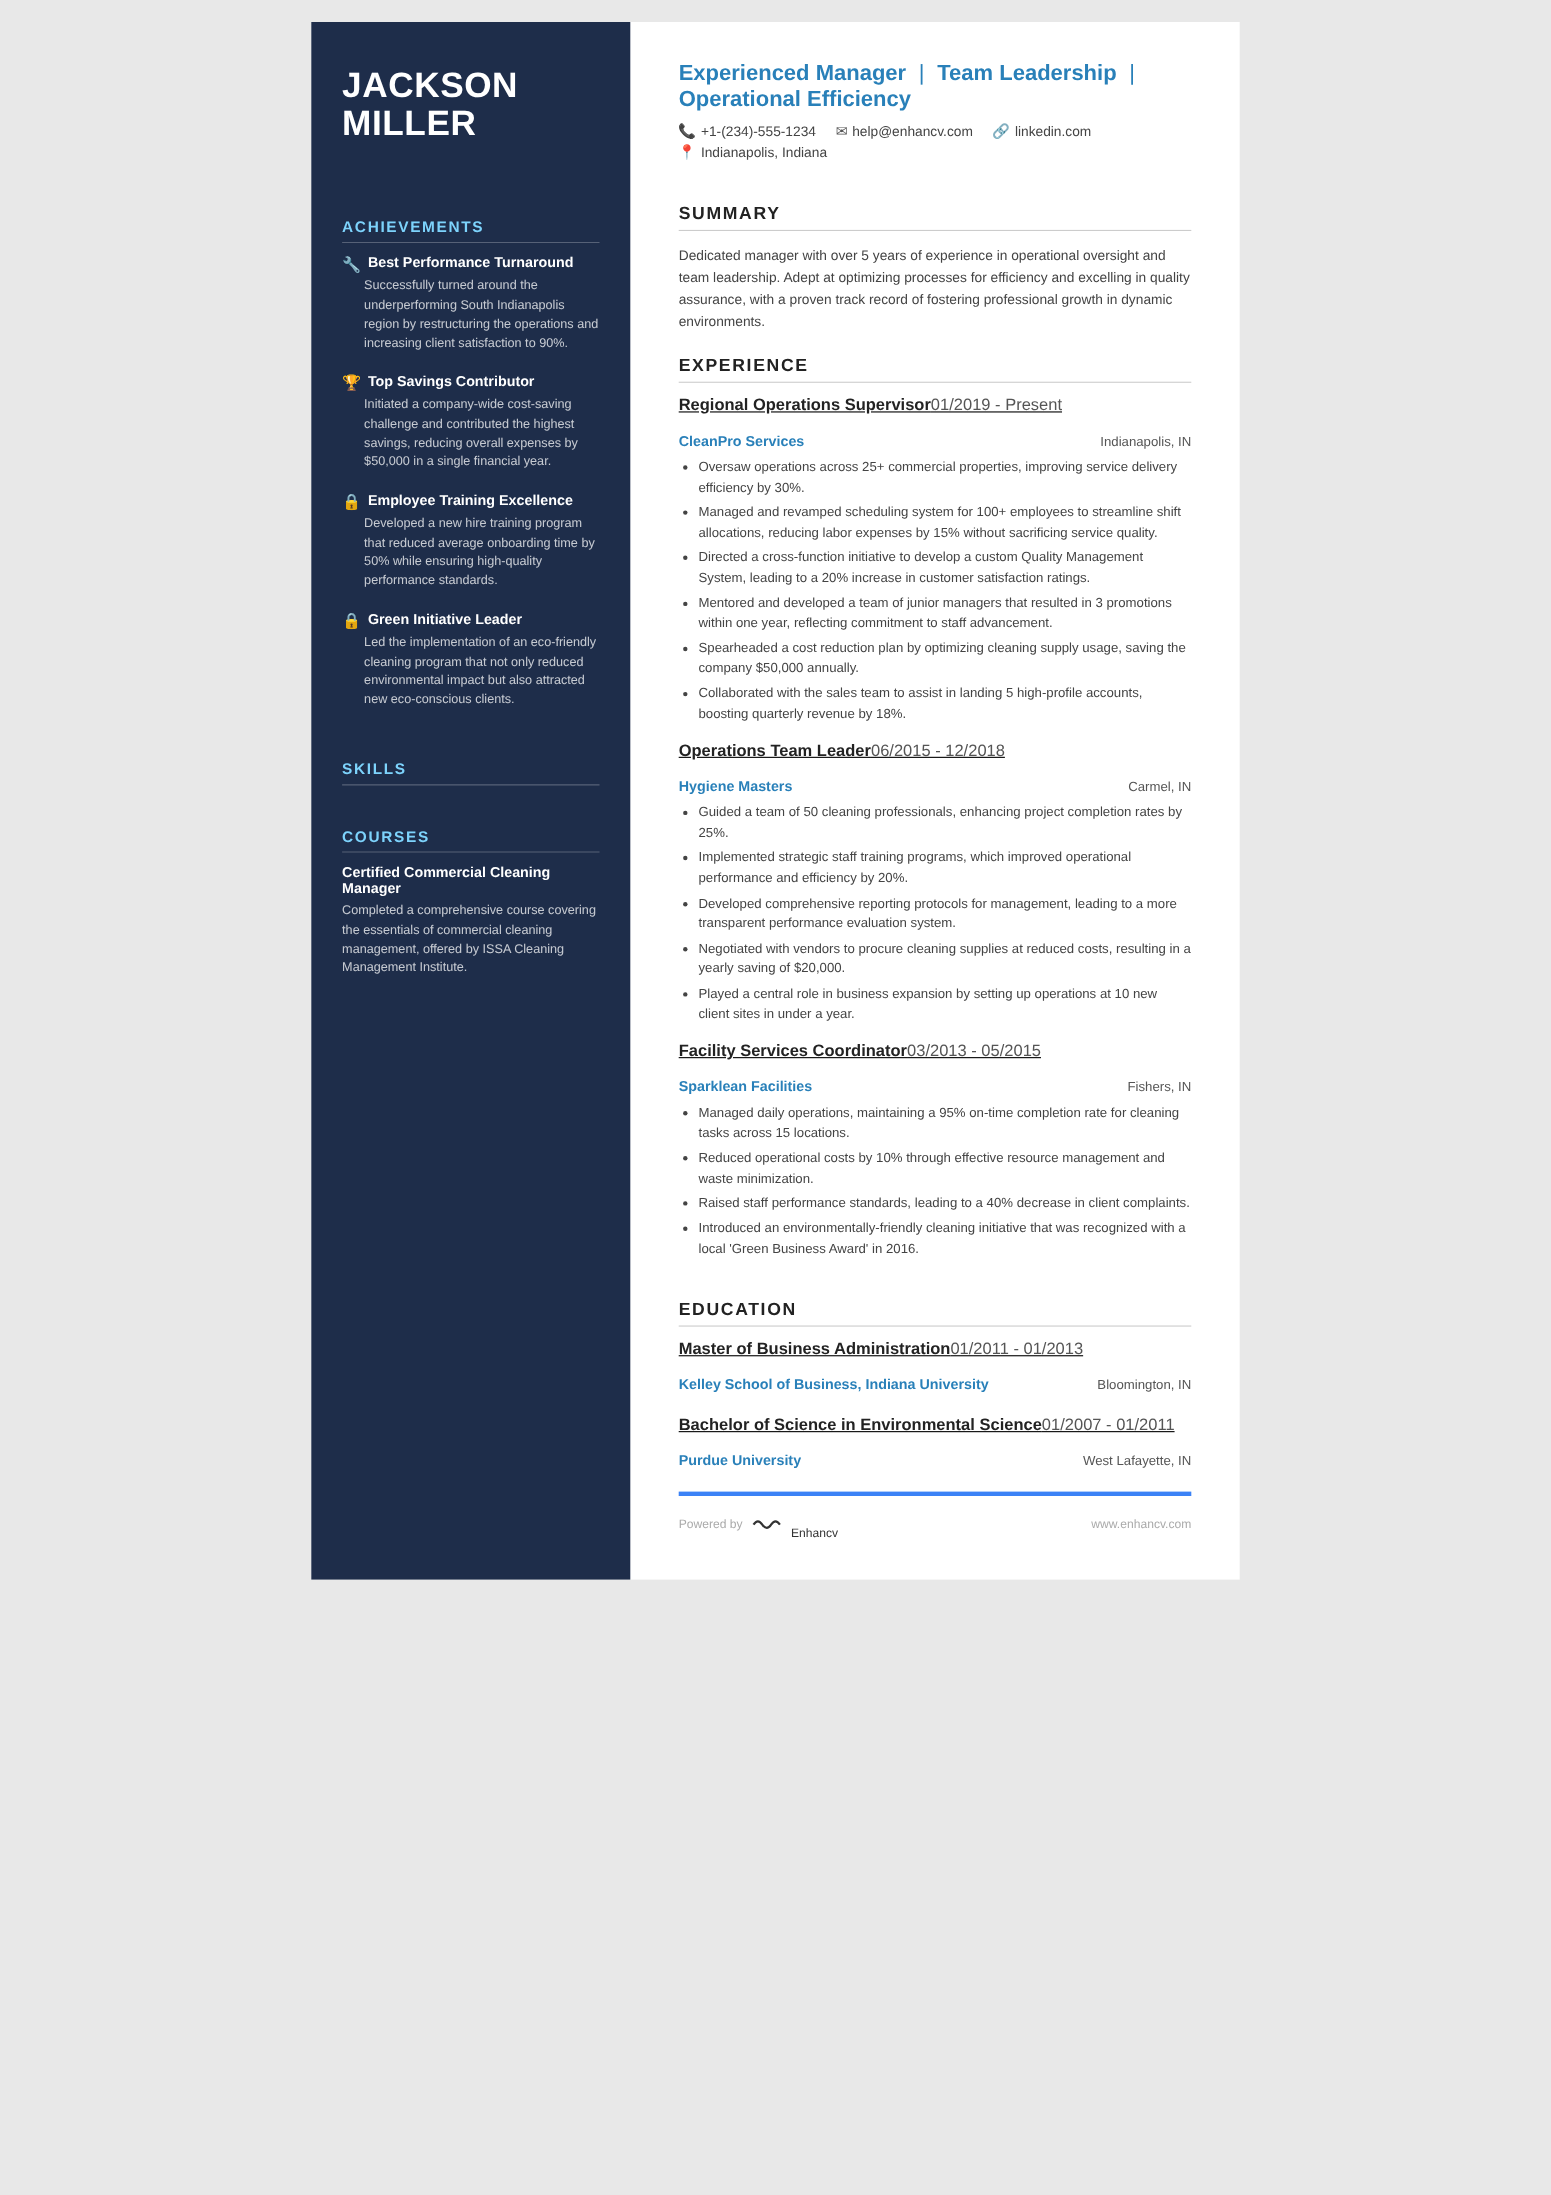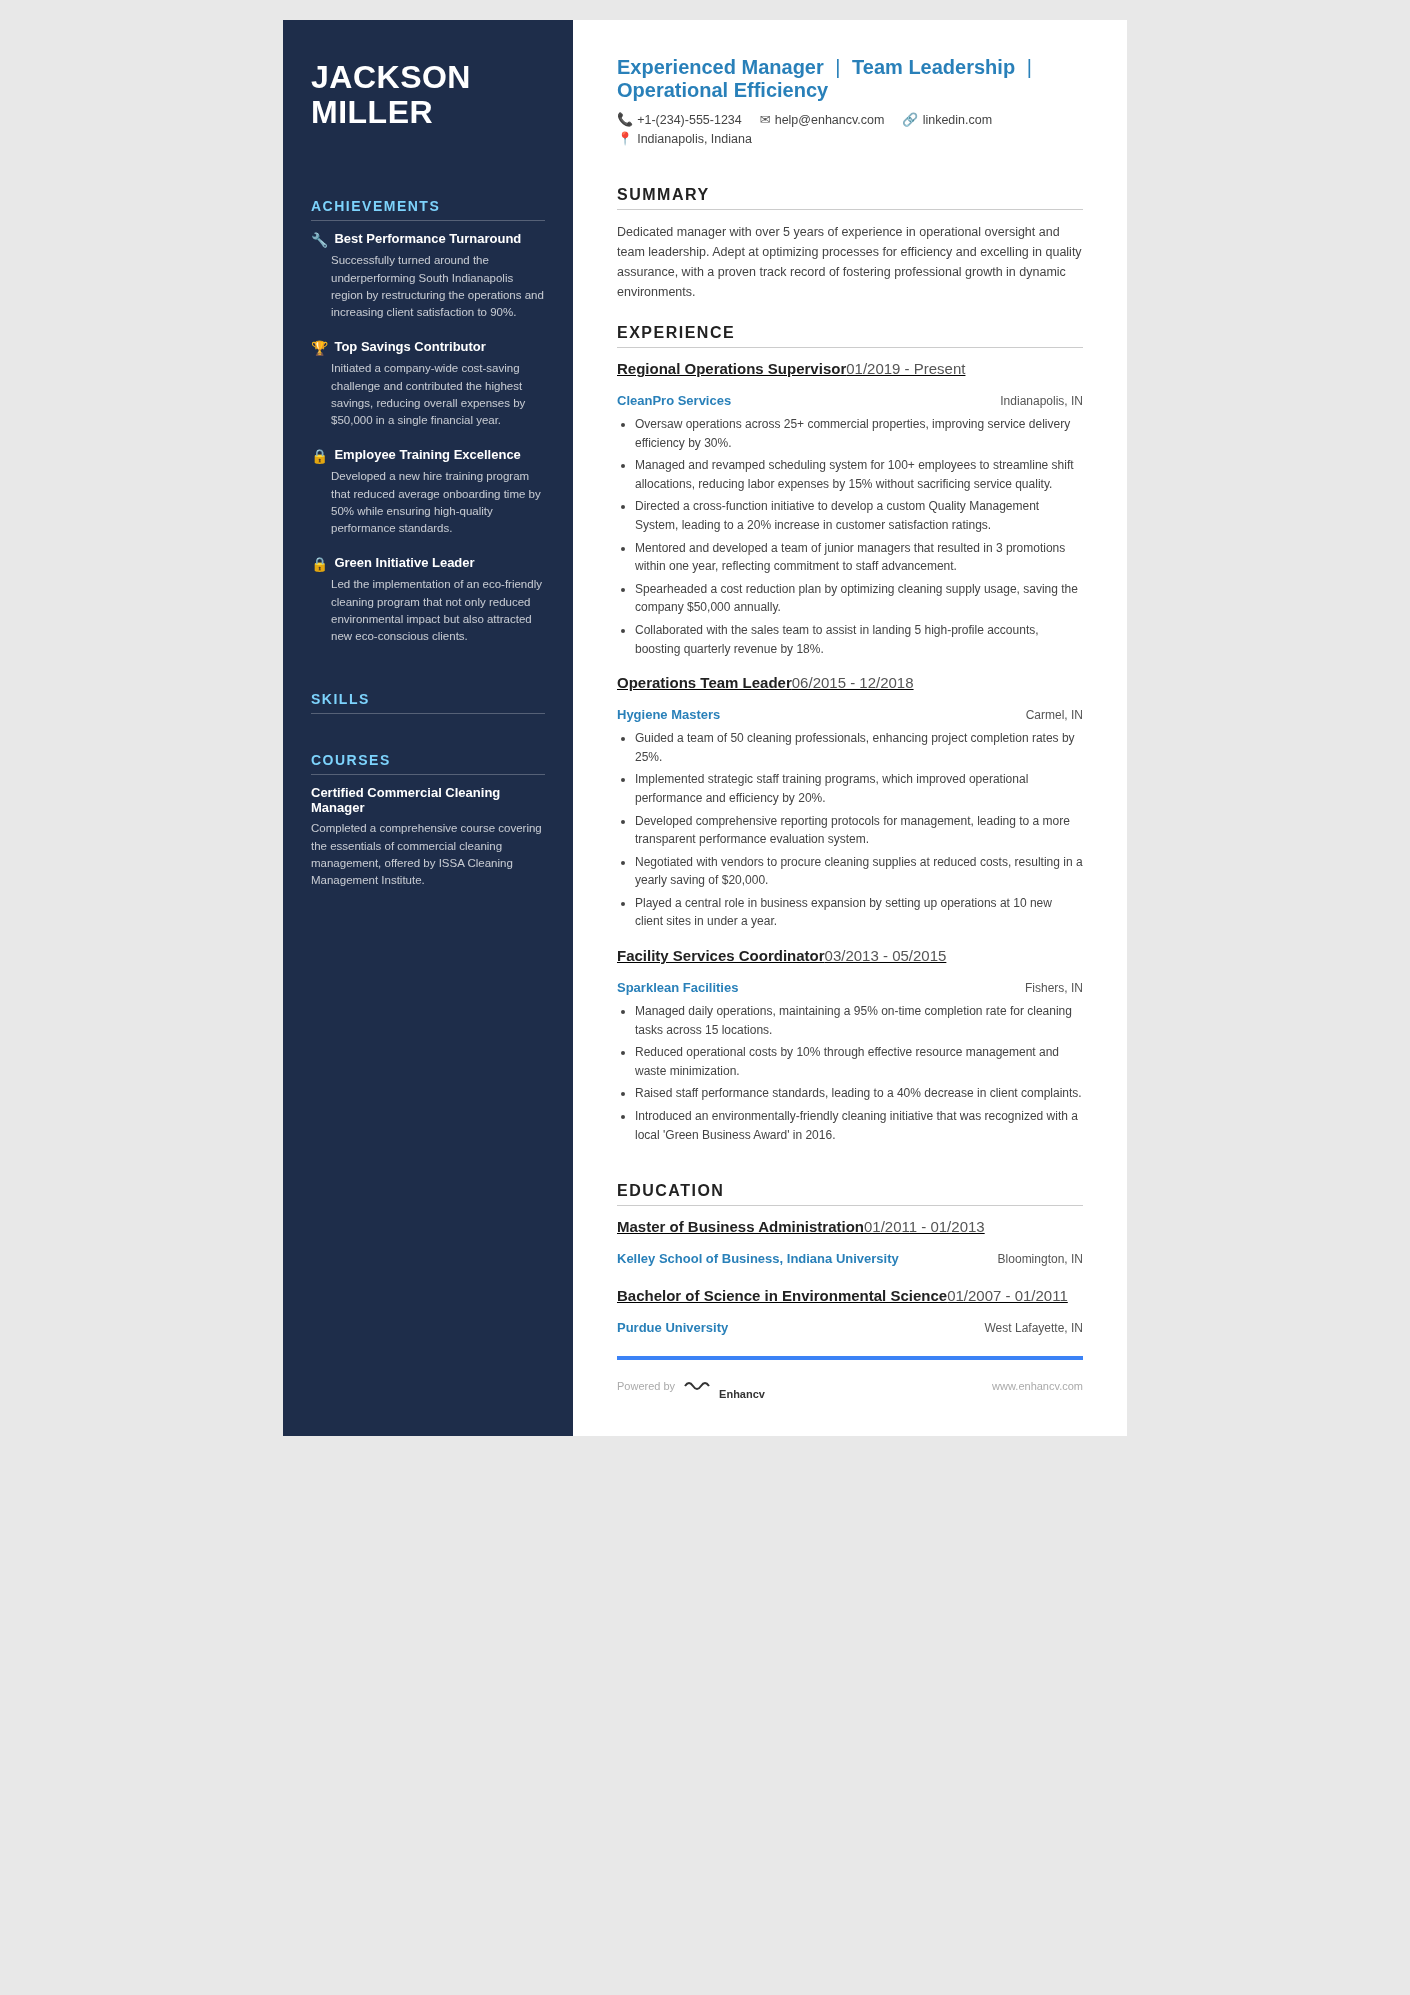--- a/index.html
+++ b/index.html
@@ -374,19 +374,19 @@
       </div>
     </div>
 
     <div style="flex:1;"></div>
     <div class="footer">
       <div class="footer-logo">
         <span style="color:#aaa;">Powered by</span>
         <svg width="32" height="16" viewBox="0 0 32 16">
           <path d="M4 8 Q8 2 12 8 Q16 14 20 8 Q24 2 28 8" fill="none" stroke="#333" stroke-width="2"></path>
         </svg>
-        <span style="color:#333; font-weight:700;margin-top:16px;">Enhancv</span>
+        <span style="color:#333; font-weight:400;margin-top:16px;">Enhancv</span>
       </div>
       <span style="color:#aaa;">www.enhancv.com</span>
     </div>
 
   </div>
 </div>
 
 </body></html>

